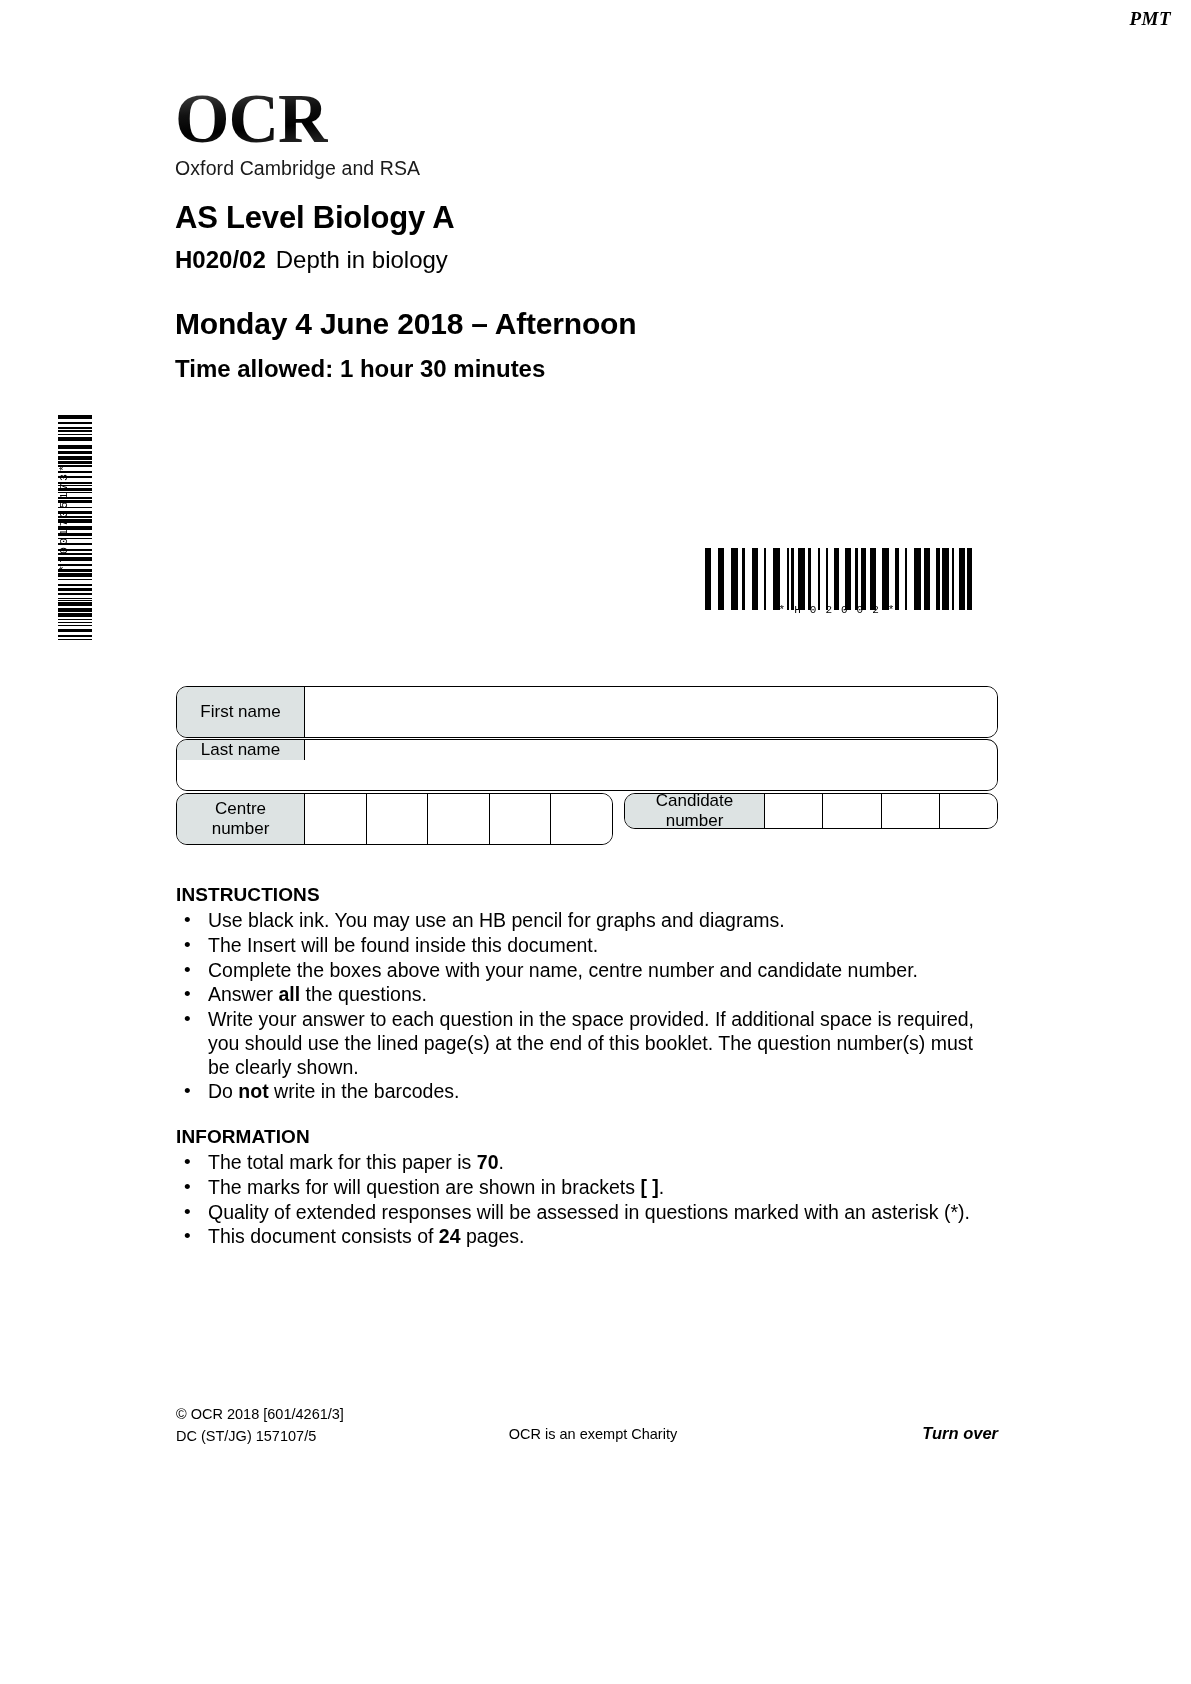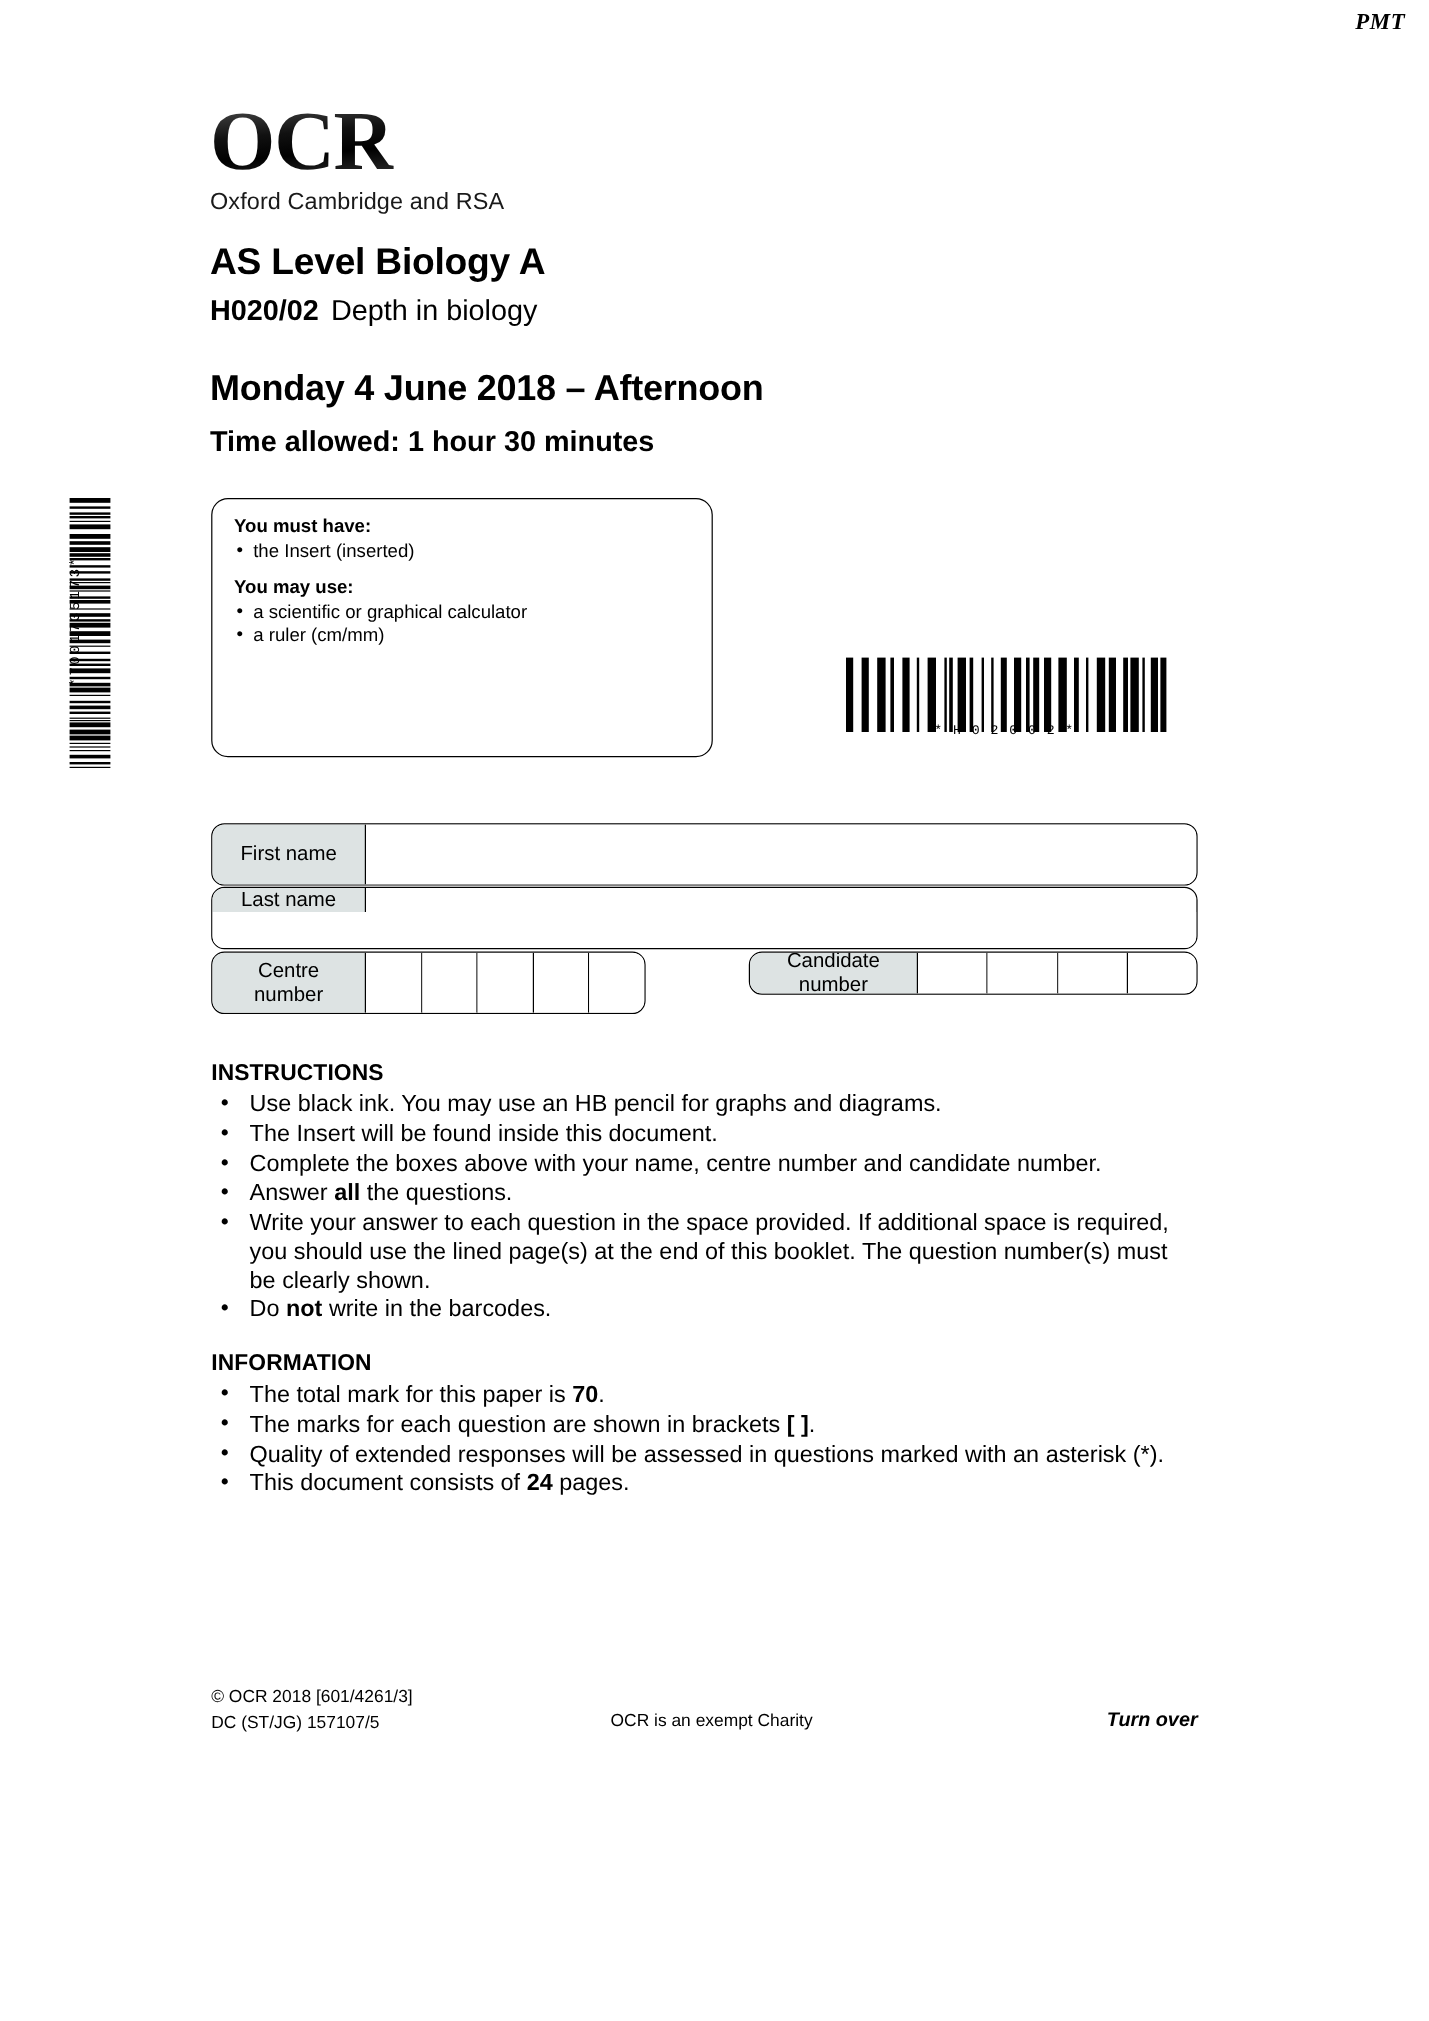--- a/index.html
+++ b/index.html
@@ -214,21 +214,21 @@
     line-height: 1.15;
     box-sizing: border-box;
   }
   .namebox .fill { flex: 1 1 auto; background: #fff; }
 
   #first-name-box { left: 176px; top: 686px; width: 822px; height: 52px; }
   #first-name-box .lab { width: 128px; }
   #last-name-box  { left: 176px; top: 739px; width: 822px; height: 52px; flex-direction: column; }
   #last-name-box .lab { width: 128px; }
 
-  #centre-number-box { left: 176px; top: 793px; width: 362px; height: 52px; }
+  #centre-number-box { left: 176px; top: 793px; width: 437px; height: 52px; }
   #centre-number-box .lab { width: 128px; }
   #candidate-number-box { left: 624px; top: 793px; width: 374px; height: 36px; }
   #candidate-number-box .lab { width: 140px; }
 
   .cells { display: flex; flex: 1 1 auto; }
   .cells .cell {
     flex: 1 1 0;
     border-right: 1.4px solid #000;
     background: #fff;
   }
@@ -367,27 +367,20 @@
         <i style="top: 204px; height: 1px;"></i>
         <i style="top: 207px; height: 1px;"></i>
         <i style="top: 210px; height: 1px;"></i>
         <i style="top: 214px; height: 3px;"></i>
         <i style="top: 220px; height: 2px;"></i>
         <i style="top: 224px; height: 1px;"></i>
       </div>
     <div class="vtext">*7001735173*</div>
   </div>
 
-  <div class="materials-box">
-    <p class="mat-head">You must have:</p>
-    <p class="mat-item">the Insert (inserted)</p>
-    <p class="mat-head second">You may use:</p>
-    <p class="mat-item">a scientific or graphical calculator</p>
-    <p class="mat-item">a ruler (cm/mm)</p>
-  </div>
 
   <div class="hbarcode">
     <div class="bars">
         <i style="left: 0px; width: 6px;"></i>
         <i style="left: 13px; width: 6px;"></i>
         <i style="left: 26px; width: 7px;"></i>
         <i style="left: 37px; width: 3px;"></i>
         <i style="left: 47px; width: 6px;"></i>
         <i style="left: 59px; width: 2px;"></i>
         <i style="left: 68px; width: 7px;"></i>
@@ -466,21 +459,21 @@
         <li><span>Answer </span><b class="em">all</b><span> the questions.</span></li>
         <li>Write your answer to each question in the space provided. If additional space is required, you should use the lined page(s) at the end of this booklet. The question number(s) must be clearly shown.</li>
         <li><span>Do </span><b class="em">not</b><span> write in the barcodes.</span></li>
       </ul>
   </div>
 
   <div class="section" id="information-section">
     <div class="sec-head">INFORMATION</div>
     <ul class="bullets" id="information-list">
         <li><span>The total mark for this paper is </span><b class="em">70</b><span>.</span></li>
-        <li><span>The marks for each question are shown in brackets </span><b class="em">[  ]</b><span>.</span></li>
+        <li><span>The marks for will question are shown in brackets </span><b class="em">[  ]</b><span>.</span></li>
         <li>Quality of extended responses will be assessed in questions marked with an asterisk (*).</li>
         <li><span>This document consists of </span><b class="em">24</b><span> pages.</span></li>
       </ul>
   </div>
 
   <div class="footer">
     <div class="fl">
       <div>© OCR 2018  [601/4261/3]</div>
       <div>DC (ST/JG) 157107/5</div>
     </div>

